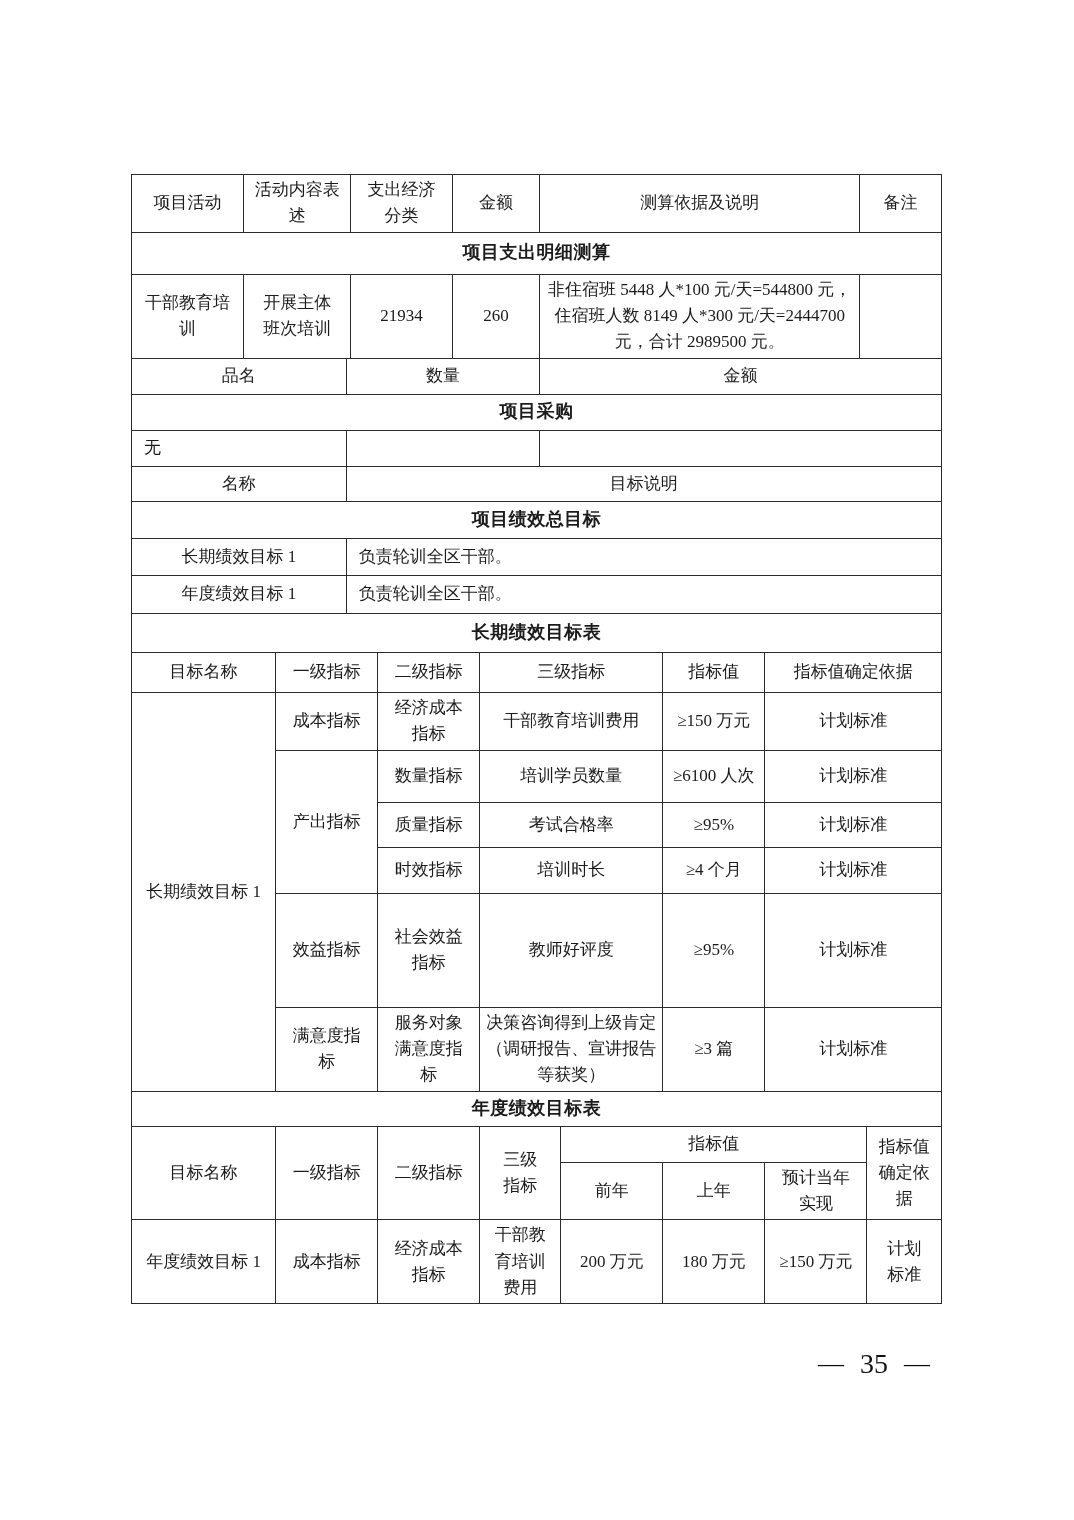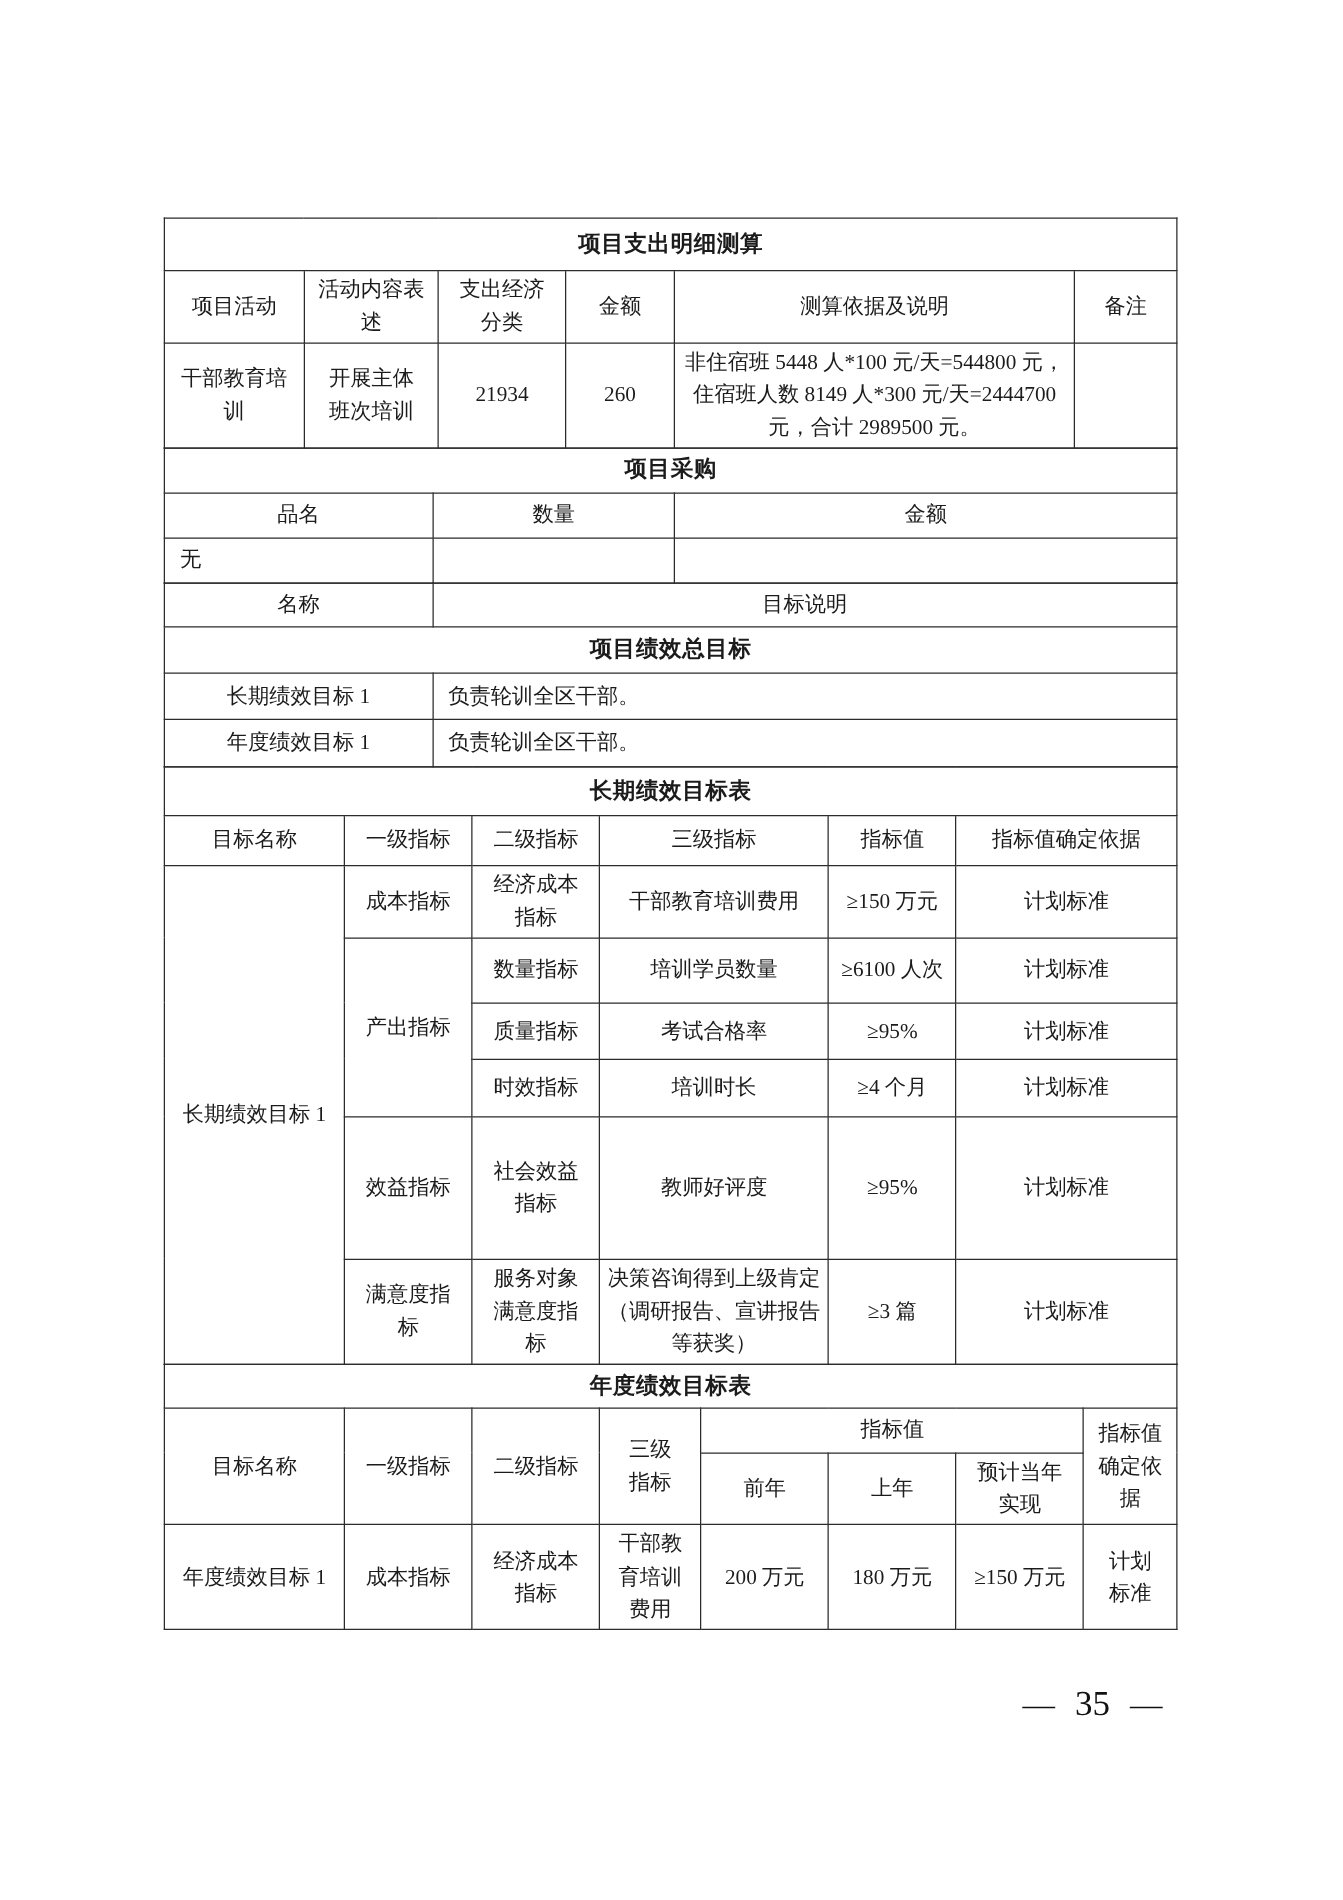--- a/index.html
+++ b/index.html
@@ -50,56 +50,56 @@
   <table>
     <colgroup>
       <col style="width:13.8%">
         <col style="width:13.3%">
         <col style="width:12.5%">
       <col style="width:10.8%">
         <col style="width:39.5%">
         <col style="width:10.1%">
     </colgroup>
     <tbody>
-        <tr style="height:42px">
-      <td colspan="6" class="section-title">项目支出明细测算</td>
-    </tr>
-    <tr style="height:52px">
+        <tr style="height:52px">
       <td>项目活动</td>
       <td class="pad-md">活动内容表述</td>
       <td class="pad-md">支出经济分类</td>
       <td>金额</td>
       <td>测算依据及说明</td>
       <td>备注</td>
+    </tr>
+    <tr style="height:42px">
+      <td colspan="6" class="section-title">项目支出明细测算</td>
     </tr>
     <tr style="height:77px">
       <td class="pad-md">干部教育培训</td>
       <td class="pad-lg">开展主体班次培训</td>
       <td>21934</td>
       <td>260</td>
       <td>非住宿班 5448 人*100 元/天=544800 元，住宿班人数 8149 人*300 元/天=2444700 元，合计 2989500 元。</td>
       <td></td>
     </tr>
   </tbody>
     </table>
 
   <table>
     <colgroup>
       <col style="width:26.5%">
         <col style="width:23.9%">
         <col style="width:49.6%">
     </colgroup>
     <tbody>
         <tr style="height:36px">
-      <td colspan="3" class="section-title">项目采购</td>
-    </tr>
-    <tr style="height:36px">
       <td>品名</td>
       <td>数量</td>
       <td>金额</td>
+    </tr>
+    <tr style="height:36px">
+      <td colspan="3" class="section-title">项目采购</td>
     </tr>
     <tr style="height:36px">
       <td class="left">无</td>
       <td></td>
       <td></td>
     </tr>
   </tbody>
     </table>
 
   <table>

